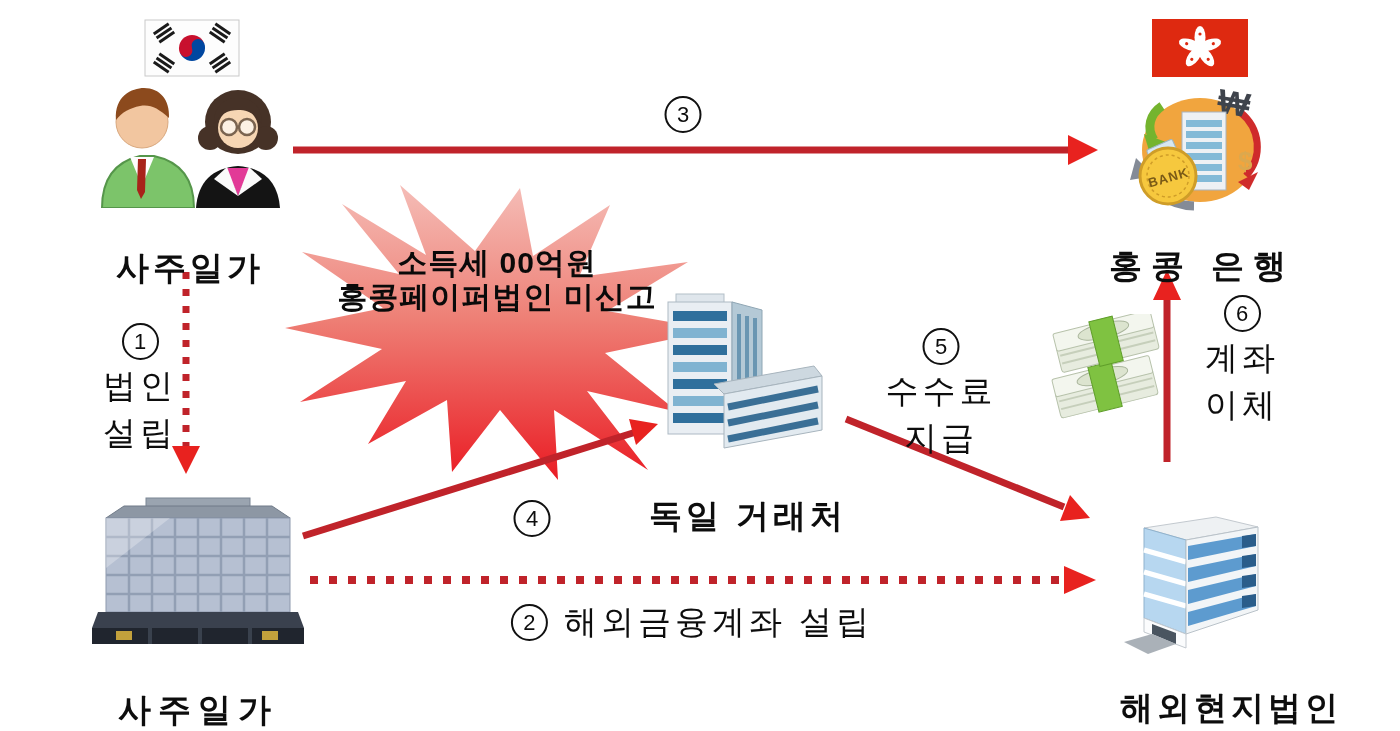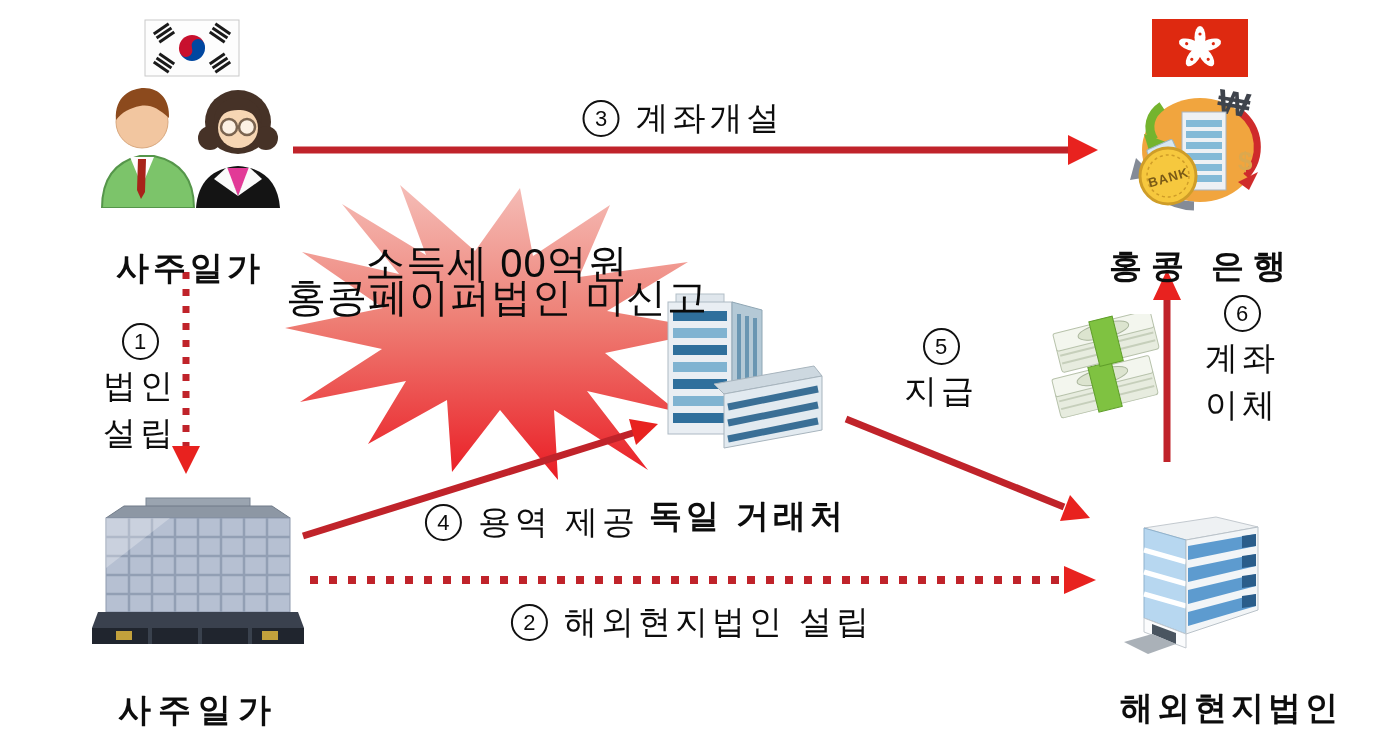--- a/index.html
+++ b/index.html
@@ -18,21 +18,21 @@
     white-space:nowrap;z-index:6;
   }
   .flow-label.stack{flex-direction:column;gap:5px;line-height:42px;}
   .num{
     width:33px;height:33px;border:2px solid #111;border-radius:50%;
     display:inline-flex;align-items:center;justify-content:center;
     font-size:22px;font-weight:500;letter-spacing:0;flex:0 0 auto;background:transparent;
   }
   .burst-text{
     position:absolute;left:497px;top:246px;transform:translateX(-50%);
-    text-align:center;font-size:40px;font-weight:400;letter-spacing:1px;
+    text-align:center;font-size:30px;font-weight:700;letter-spacing:1px;
     line-height:34px;color:#0a0a0a;z-index:5;white-space:nowrap;
   }
   .overlay{position:absolute;left:0;top:0;z-index:1;}
   .icon{position:absolute;z-index:4;}
 </style>
 </head>
 <body>
 
 <div id="canvas">
 
@@ -262,41 +262,40 @@
   </div>
 
   <div class="node-label" style="left:190px;top:210px">사주일가</div>
   <div class="node-label" style="left:748px;top:458px">독일 거래처</div>
   <div class="node-label" style="left:1202px;top:208px;letter-spacing:9px">홍콩 은행</div>
   <div class="node-label" style="left:198px;top:652px;letter-spacing:7px">사주일가</div>
   <div class="node-label" style="left:1231px;top:650px">해외현지법인</div>
 
   <div class="flow-label" style="left:683px;top:96px">
     <span class="num">3</span>
-    <span>계좌개설</span>
   </div>
 
   <div class="flow-label stack" style="left:140px;top:323px">
     <span class="num">1</span>
     <span>법인</span>
     <span>설립</span>
   </div>
 
   <div class="flow-label" style="left:532px;top:500px">
     <span class="num">4</span>
-    <span>용역 제공</span>
   </div>
 
   <div class="flow-label" style="left:692px;top:600px">
     <span class="num">2</span>
-    <span>해외현지법인 설립</span>
+    <span>해외금융계좌 설립</span>
   </div>
 
   <div class="flow-label stack" style="left:941px;top:328px">
     <span class="num">5</span>
+    <span>수수료</span>
     <span>지급</span>
   </div>
 
   <div class="flow-label stack" style="left:1242px;top:295px">
     <span class="num">6</span>
     <span>계좌</span>
     <span>이체</span>
   </div>
 
 </div>

